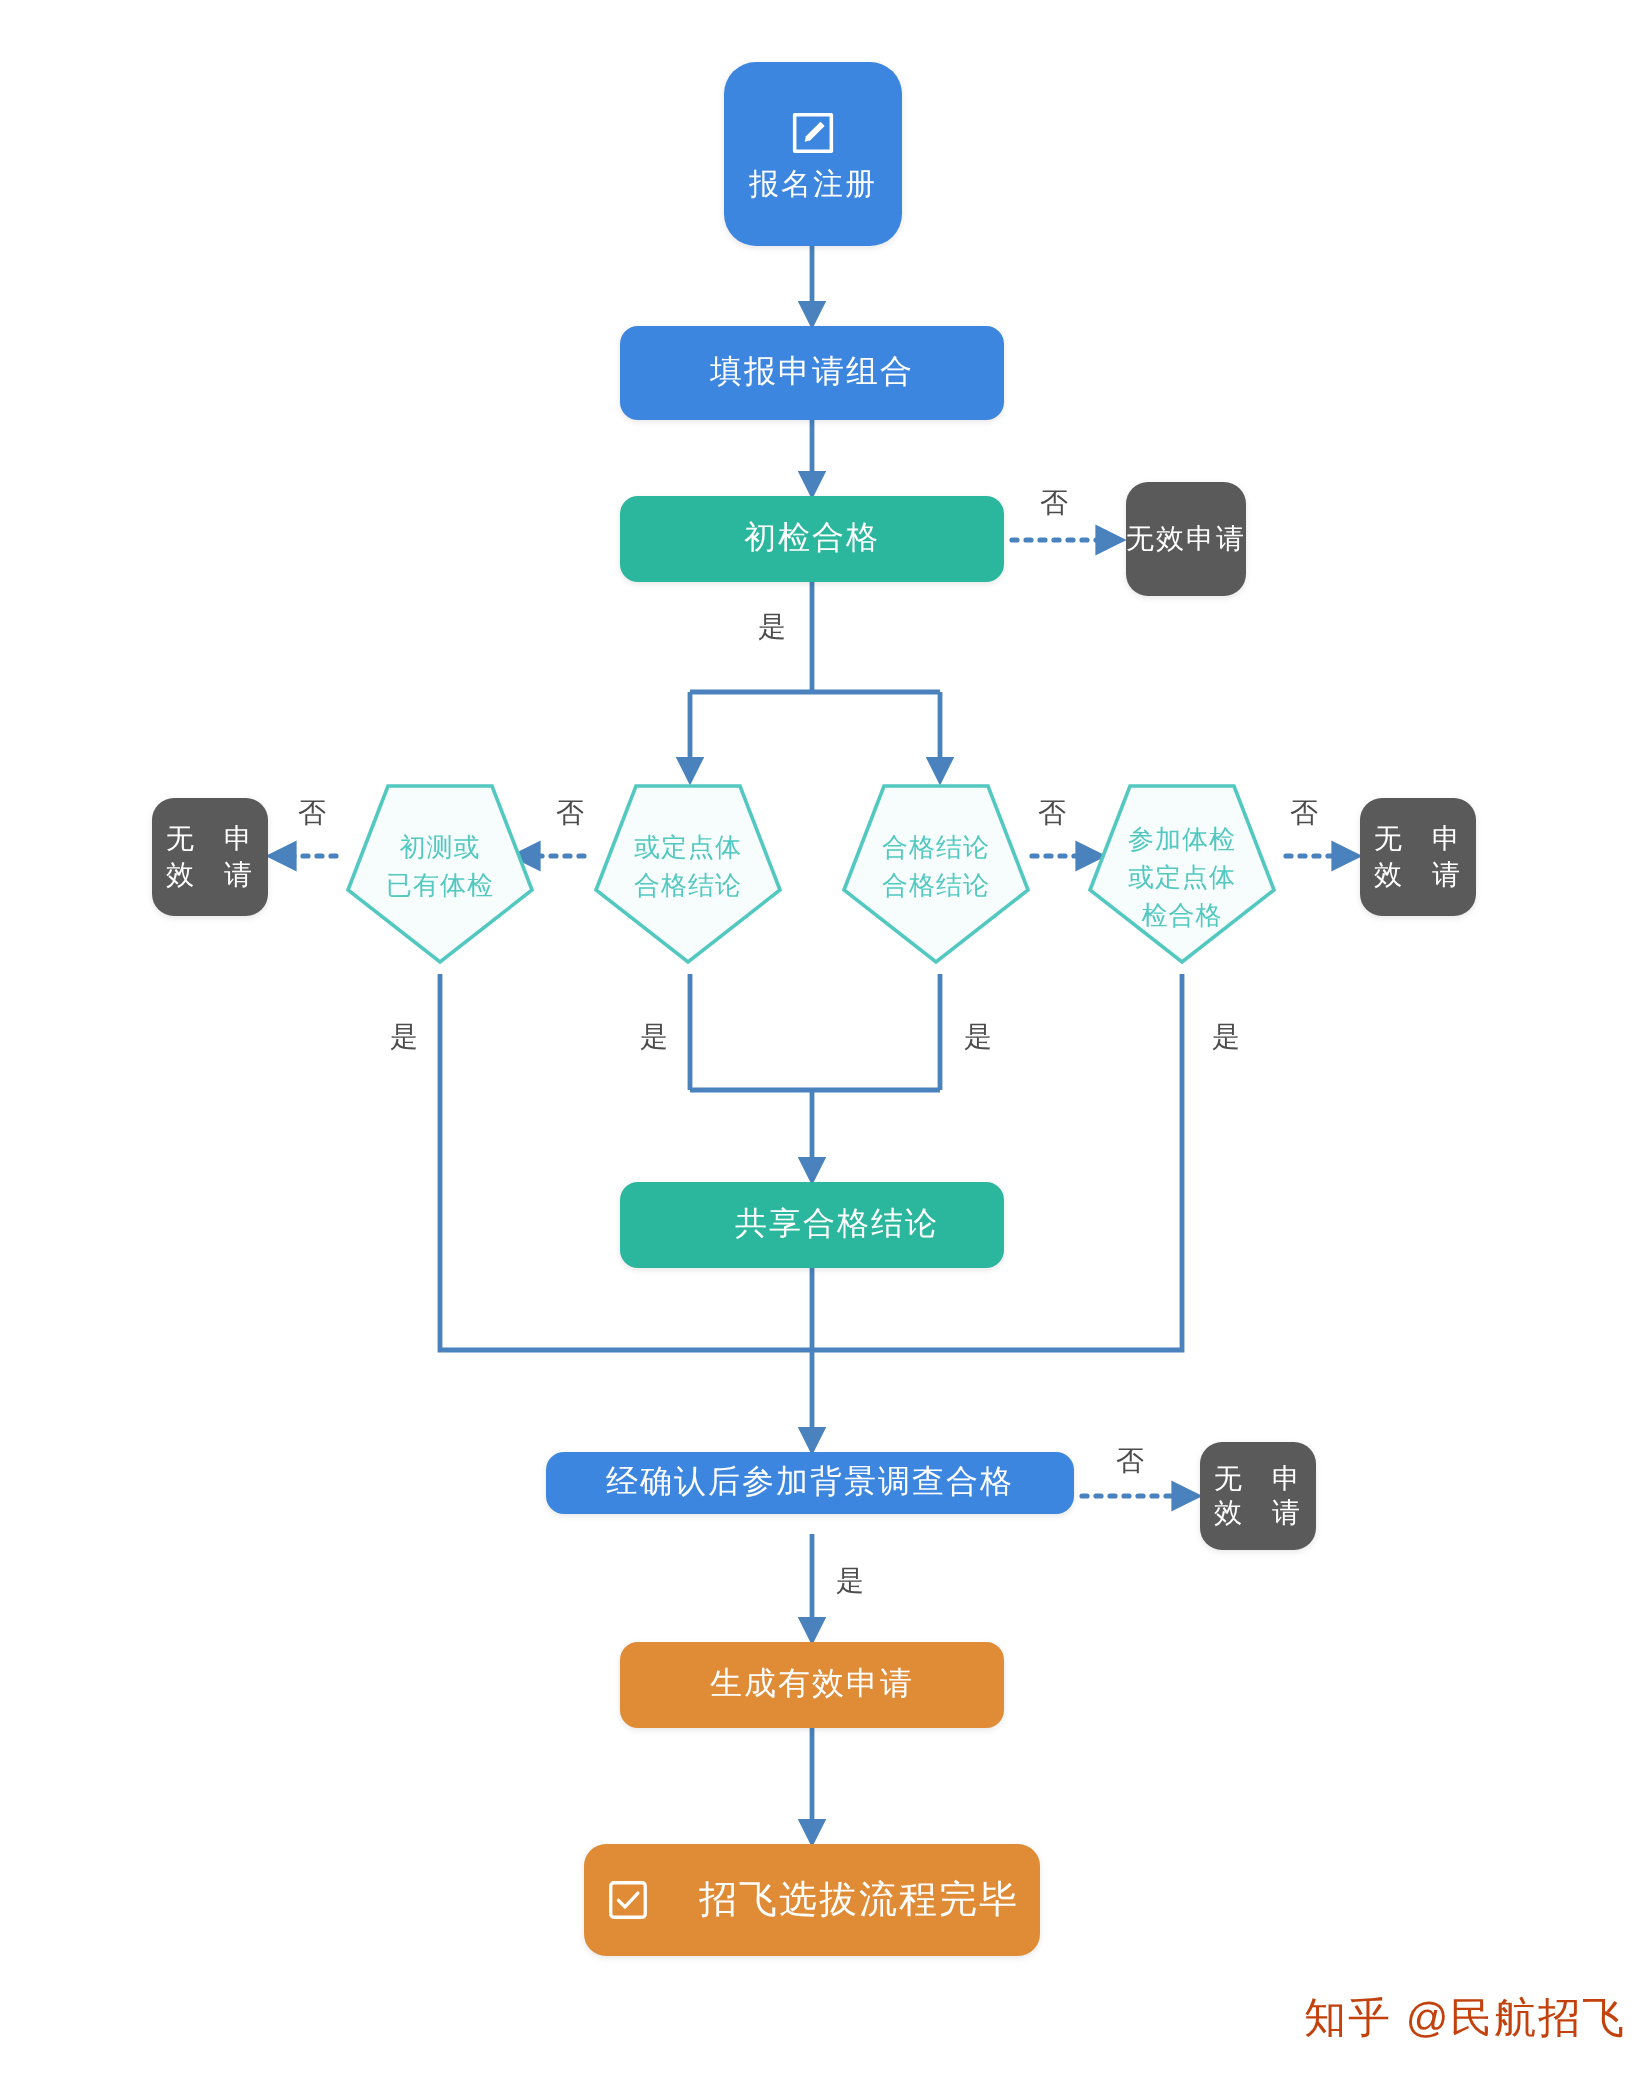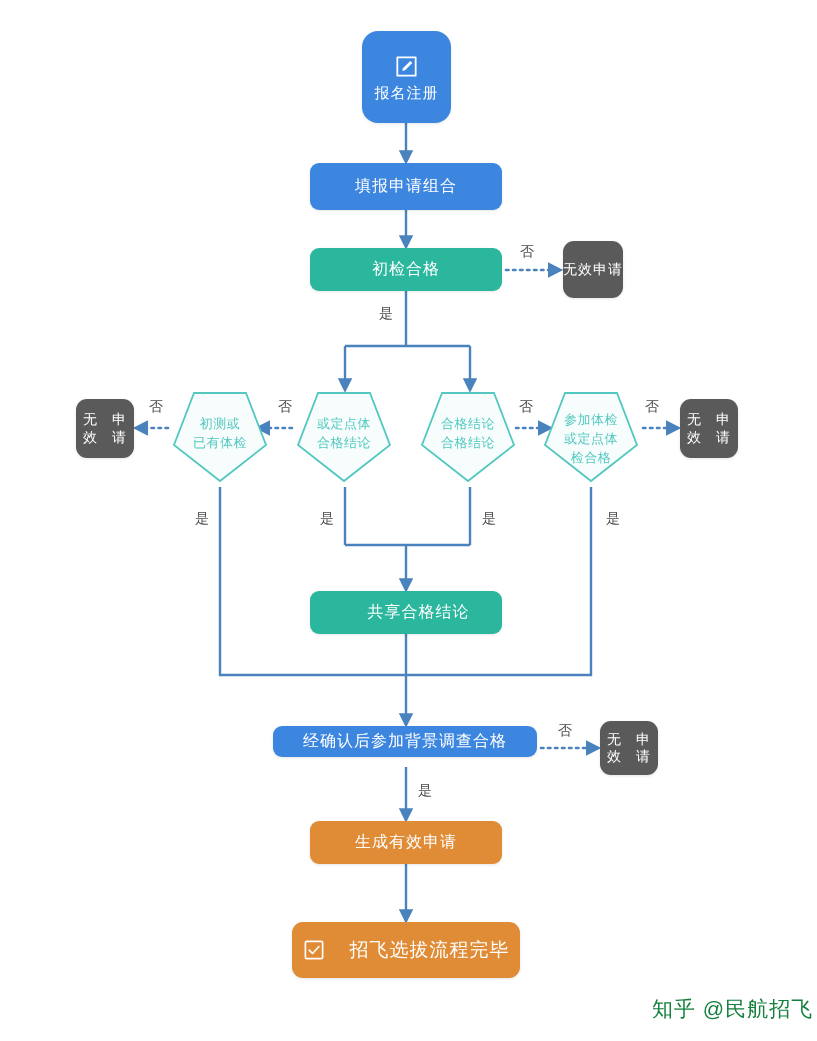--- a/index.html
+++ b/index.html
@@ -120,21 +120,21 @@
     position: absolute;
     color: #4c4c4c;
     font-size: 14px;
     white-space: nowrap;
   }
 
   
   .watermark {
     position: absolute;
     left: 652px; top: 995px;
-    color: #15803d;
+    color: #c2410c;
     font-size: 21px;
     letter-spacing: 1px;
     white-space: nowrap;
     user-select: none;
   }
 </style>
 </head>
 <body>
 
 <div id="canvas">

